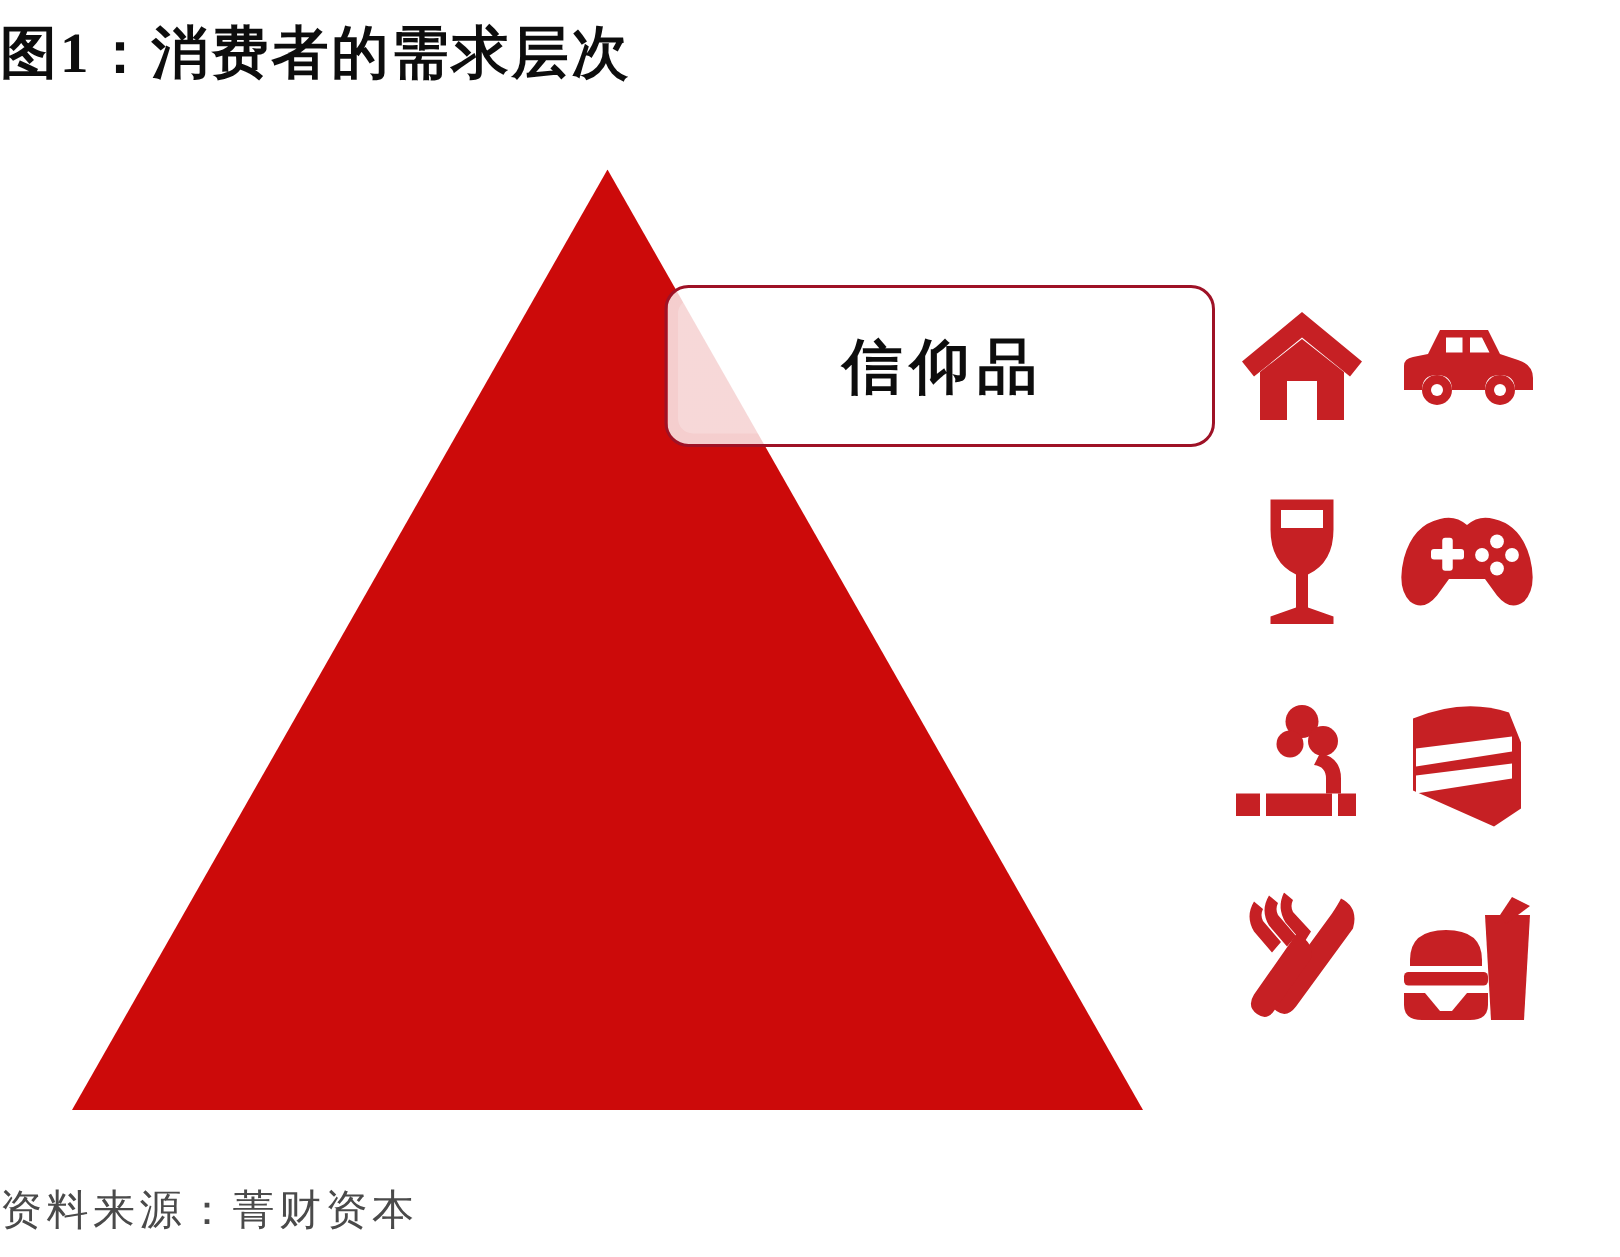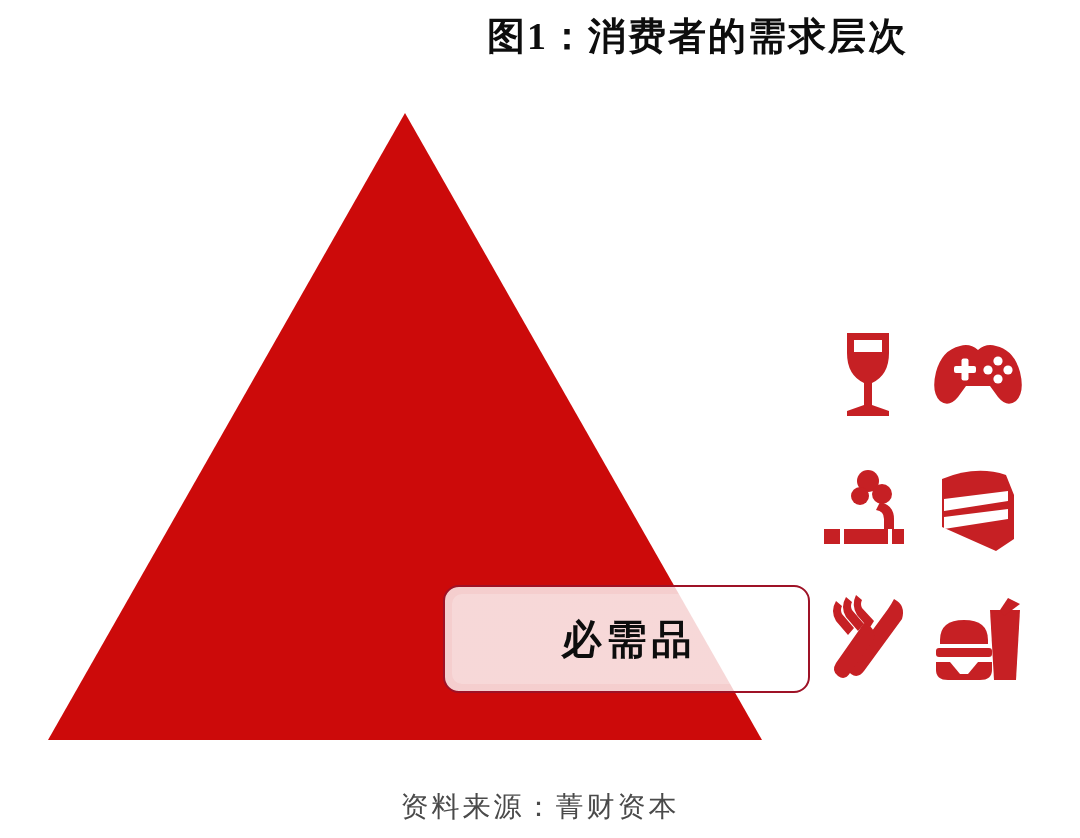--- a/index.html
+++ b/index.html
@@ -16,21 +16,21 @@
     font-family: "Liberation Serif", "DejaVu Serif", serif;
     color: #1a1a1a;
   }
 
   
   #figure-title {
     position: absolute;
     top: 14px;
     left: 0;
     width: 908px;
-    text-align: right;
+    text-align: left;
     font-family: "Liberation Serif", "DejaVu Serif", serif;
     font-size: 38px;
     font-weight: 700;
     letter-spacing: 2px;
     color: #0d0d0d;
     line-height: 1.2;
     white-space: nowrap;
   }
 
   
@@ -127,40 +127,61 @@
     justify-content: center;
   }
   .icon-slot svg { display: block; }
 
   
   #source-note {
     position: absolute;
     bottom: 12px;
     left: 0;
     width: 1080px;
-    text-align: center;
     font-family: "Liberation Serif", "DejaVu Serif", serif;
     font-size: 28px;
     font-weight: 400;
     letter-spacing: 3px;
     color: #4a4a4a;
     white-space: nowrap;
   }
 </style>
 </head>
 <body>
 
 <div id="figure-title">图1：消费者的需求层次</div>
 
 <div id="diagram-stage">
 
   <svg id="pyramid" viewBox="0 0 735 650" preserveAspectRatio="none" aria-hidden="true">
     <polygon points="365,0 722,627 8,627" fill="#CC0A0A"></polygon>
   </svg>
 
+  <div class="level-row" id="level-row-0">
+    <div class="level-box">
+      <span class="level-label">信仰品</span>
+    </div>
+    <div class="icon-pair">
+      <span class="icon-slot">
+        <svg width="84" height="76" viewBox="0 0 84 76" aria-hidden="true">
+          <path fill="#C62024" d="M42 2 L82 35 L74 45 L42 19 L10 45 L2 35 Z"></path>
+          <path fill="#C62024" d="M14 42 L42 20 L70 42 L70 74 L52 74 L52 48 L32 48 L32 74 L14 74 Z"></path>
+        </svg>
+      </span>
+      <span class="icon-slot">
+        <svg width="92" height="60" viewBox="0 0 92 60" aria-hidden="true">
+          <path fill="#C62024" d="M20 22 L28 6 L60 6 L68 22 L80 26 Q90 29 90 38 L90 46 L78 46 Q78 36 68 36 Q58 36 58 46 L36 46 Q36 36 26 36 Q16 36 16 46 L4 46 L4 30 Q4 25 10 24 Z M32 11 L32 21 L43 21 L43 11 Z M48 11 L48 21 L61 21 L56 11 Z"></path>
+          <circle cx="26" cy="46" r="10" fill="#C62024"></circle>
+          <circle cx="68" cy="46" r="10" fill="#C62024"></circle>
+          <circle cx="26" cy="46" r="4" fill="#ffffff"></circle>
+          <circle cx="68" cy="46" r="4" fill="#ffffff"></circle>
+        </svg>
+      </span>
+    </div>
+  </div>
 
   <div class="level-row" id="level-row-1">
     <div class="icon-pair">
       <span class="icon-slot">
         <svg width="58" height="86" viewBox="0 0 58 86" aria-hidden="true">
           <path fill="#C62024" d="M8 2 L50 2 L50 22 Q50 44 33 52 L33 74 L50 80 L50 85 L8 85 L8 80 L25 74 L25 52 Q8 44 8 22 Z"></path>
           <rect x="15" y="9" width="28" height="12" fill="#ffffff"></rect>
         </svg>
       </span>
       <span class="icon-slot">
@@ -194,23 +215,20 @@
         <svg width="84" height="88" viewBox="0 0 84 88" aria-hidden="true">
           <path fill="#C62024" d="M6 14 Q40 0 70 10 L78 30 L78 74 L60 86 L6 62 Z"></path>
           <path d="M8 34 L72 26 L72 36 L8 46 Z" fill="#ffffff"></path>
           <path d="M8 52 L72 44 L72 54 L8 64 Z" fill="#ffffff"></path>
         </svg>
       </span>
     </div>
   </div>
 
   <div class="level-row" id="level-row-3">
-    <div class="level-box">
-      <span class="level-label">必需品</span>
-    </div>
     <div class="icon-pair">
       <span class="icon-slot">
         <svg width="88" height="88" viewBox="0 0 88 88" aria-hidden="true">
           <g fill="#C62024">
             <path d="M70 4 Q82 10 78 24 L40 76 Q34 84 27 79 Q20 74 26 66 L64 14 Q68 8 70 4 Z"></path>
             <path d="M12 6 Q6 16 12 26 L24 40 L30 33 L18 19 Q16 15 18 11 Z"></path>
             <path d="M22 2 Q16 12 22 22 L34 36 L40 29 L28 15 Q26 11 28 7 Z"></path>
             <path d="M32 0 Q27 10 33 20 L45 34 L50 26 L38 13 Q36 9 38 5 Z"></path>
             <path d="M40 28 Q52 32 50 44 L26 78 Q21 86 14 81 Q7 76 12 68 Z"></path>
           </g>

